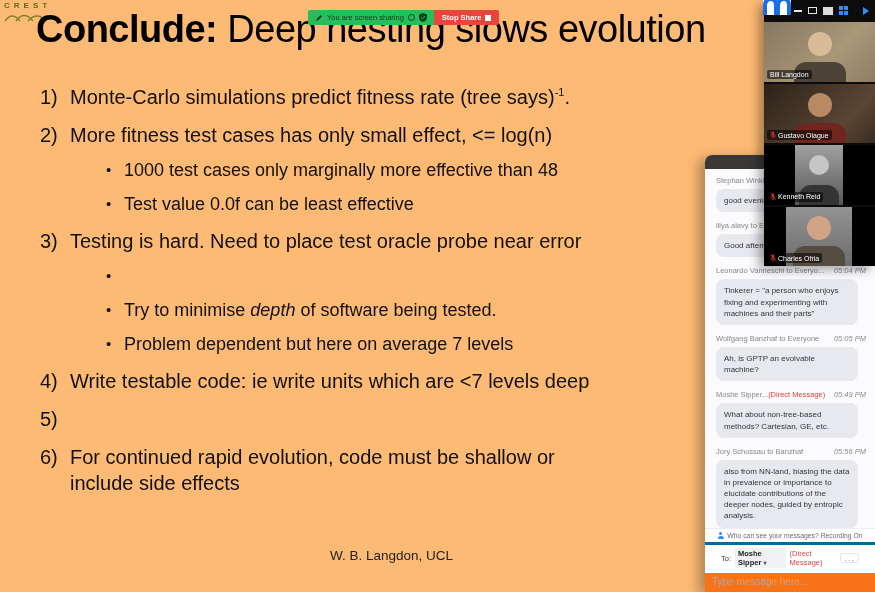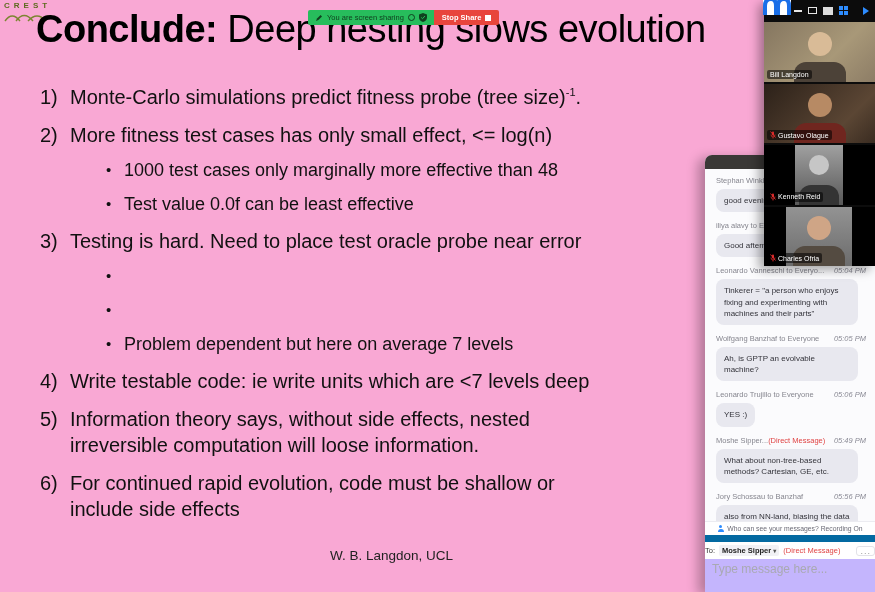--- a/index.html
+++ b/index.html
@@ -1,21 +1,21 @@
 <!DOCTYPE html>
 <html><head>
 <meta charset="utf-8">
 <style>
   * { margin:0; padding:0; box-sizing:border-box; }
   html,body { width:875px; height:592px; overflow:hidden; background:#fff;
     font-family:"Liberation Sans", sans-serif; }
   .stage { position:relative; width:875px; height:592px; background:#fff; overflow:hidden; }
 
   
-  .slide { position:absolute; inset:0; background:#f9a8d4; color:#111; }
+  .slide { position:absolute; inset:0; background:#fdba74; color:#111; }
   .crest { position:absolute; left:4px; top:1px; width:60px; }
   .crest-text { font-size:8px; font-weight:bold; letter-spacing:4px; color:#5d6b1e; }
   .crest-waves { display:block; margin-top:-2px; }
   .title { position:absolute; left:36px; top:8px; width:740px; font-size:38px;
     font-weight:normal; color:#000; letter-spacing:-0.5px; white-space:nowrap; }
   .title b { font-weight:bold; }
   .list { position:absolute; left:40px; top:84px; width:735px; }
   .li { display:flex; align-items:flex-start; }
   .li.l1 { margin-top:12px; font-size:20px; line-height:26px; }
   .li.l1:first-child { margin-top:0; }
@@ -49,28 +49,28 @@
   .msg-head { display:flex; align-items:baseline; font-size:7.5px; color:#86868f;
     white-space:nowrap; overflow:hidden; margin-bottom:4px; }
   .msg-head .dm { color:#e04343; }
   .msg-head .time { margin-left:auto; padding-left:4px; color:#8a8a95;font-style:italic; }
   .bubble { display:inline-block; background:#e8e8ef; color:#33333a; font-size:8px;
     line-height:1.4; padding:6px 8px; border-radius:8px; max-width:142px; }
   .chat-foot { flex:0 0 auto; border-top:1px solid #ececf1; background:#fff; }
   .privacy { display:flex; align-items:center; justify-content:center; gap:3px;
     font-size:6.8px; color:#6a6a75; padding:3px 2px; }
   .to-row { display:flex; align-items:center; gap:4px; font-size:7.5px; color:#333;
-    padding:3px 0; border-top:7px solid #0369a1; }
+    padding:3px 16px; border-top:3px solid #0369a1; }
   .to-chip { background:#f1f1f5; border-radius:2px; padding:1px 3px; font-weight:bold; color:#222; }
   .to-chip .caret { font-size:6px; color:#555; }
   .to-dm { color:#e04343; }
   .more-btn { margin-left:auto; color:#999; font-size:9px; letter-spacing:1px;
     border:1px solid #e2e2e8; border-radius:3px; padding:0 3px; line-height:8px; }
-  .composer { width:100%; border:none; outline:none; font-size:12px; color:#444;
-    padding:3px 7px 16px 7px; font-family:"Liberation Sans",sans-serif; background:#c4b5fd; }
+  .composer { width:100%; border:none; outline:none; font-size:10px; color:#444;
+    padding:3px 7px 5px 7px; font-family:"Liberation Sans",sans-serif; background:#f97316; }
   .composer::placeholder { color:#a9a9b2; }
 
   
   .vidwin { position:absolute; left:764px; top:0; width:111px; height:266px;
     background:#0c0c0c; z-index:20; box-shadow:-5px 4px 10px rgba(0,0,0,0.35); }
   .vid-head { position:relative; height:21px; display:flex; align-items:center; gap:6px;
     padding:0 6px 0 30px; }
   .ic-min { width:8px; height:2px; background:#e6e6e6; }
   .ic-restore { width:9px; height:7px; border:1px solid #e6e6e6; }
   .ic-maxfill { width:10px; height:8px; background:#dcdcdc; }
@@ -122,21 +122,21 @@
         <path d="M24 13 Q33 3 42 13" fill="none" stroke="#7c8531" stroke-width="1.4"></path>
         <path d="M36 12 Q45 4 54 12" fill="none" stroke="#7c8531" stroke-width="1.2"></path>
       </svg>
     </div>
 
     <h1 class="title"><b>Conclude:</b><span> Deep nesting slows evolution</span></h1>
 
     <div class="list" id="slide-list">
   <div class="li l1">
     <span class="marker">1)</span>
-    <span class="li-text"><span>Monte-Carlo simulations predict fitness probe (tree size)</span><sup>-1</sup><span>.</span></span>
+    <span class="li-text"><span>Monte-Carlo simulations predict fitness rate (tree says)</span><sup>-1</sup><span>.</span></span>
   </div>
 
   <div class="li l1">
     <span class="marker">2)</span>
     <span class="li-text"><span>More fitness test cases has only small effect, &lt;= log(n)</span></span>
   </div>
 
   <div class="li l2">
     <span class="marker">•</span>
     <span class="li-text"><span>1000 test cases only marginally more effective than 48</span></span>
@@ -151,35 +151,35 @@
     <span class="marker">3)</span>
     <span class="li-text"><span>Testing is hard. Need to place test oracle probe near error</span></span>
   </div>
 
   <div class="li l2">
     <span class="marker">•</span>
   </div>
 
   <div class="li l2">
     <span class="marker">•</span>
+    <span class="li-text"><span>Try to minimise </span><span class="it">depth</span><span> of software being tested.</span></span>
   </div>
 
   <div class="li l2">
     <span class="marker">•</span>
     <span class="li-text"><span>Problem dependent but here on average 7 levels</span></span>
   </div>
 
   <div class="li l1">
     <span class="marker">4)</span>
     <span class="li-text"><span>Write testable code: ie write units which are &lt;7 levels deep</span></span>
   </div>
 
   <div class="li l1">
     <span class="marker">5)</span>
-    <span class="li-text"><span>Information theory says, without side effects, nested</span><br><span>irreversible computation will loose information.</span></span>
   </div>
 
   <div class="li l1">
     <span class="marker">6)</span>
     <span class="li-text"><span>For continued rapid evolution, code must be shallow or</span><br><span>include side effects</span></span>
   </div>
 </div>
 
     <div class="slide-footer">W. B. Langdon, UCL</div>
   </div>
@@ -232,28 +232,20 @@
 
   <div class="msg">
     <div class="msg-head">
       <span class="sender">Wolfgang Banzhaf to Everyone</span>
 
       <span class="time">05:05 PM</span>
     </div>
     <div class="bubble">Ah, is GPTP an evolvable machine?</div>
   </div>
 
-  <div class="msg">
-    <div class="msg-head">
-      <span class="sender">Leonardo Trujillo to Everyone</span>
-
-      <span class="time">05:06 PM</span>
-    </div>
-    <div class="bubble">YES :)</div>
-  </div>
 
   <div class="msg">
     <div class="msg-head">
       <span class="sender">Moshe Sipper...</span>
       <span class="dm">(Direct Message)</span>
       <span class="time">05:49 PM</span>
     </div>
     <div class="bubble">What about non-tree-based methods? Cartesian, GE, etc.</div>
   </div>
 

